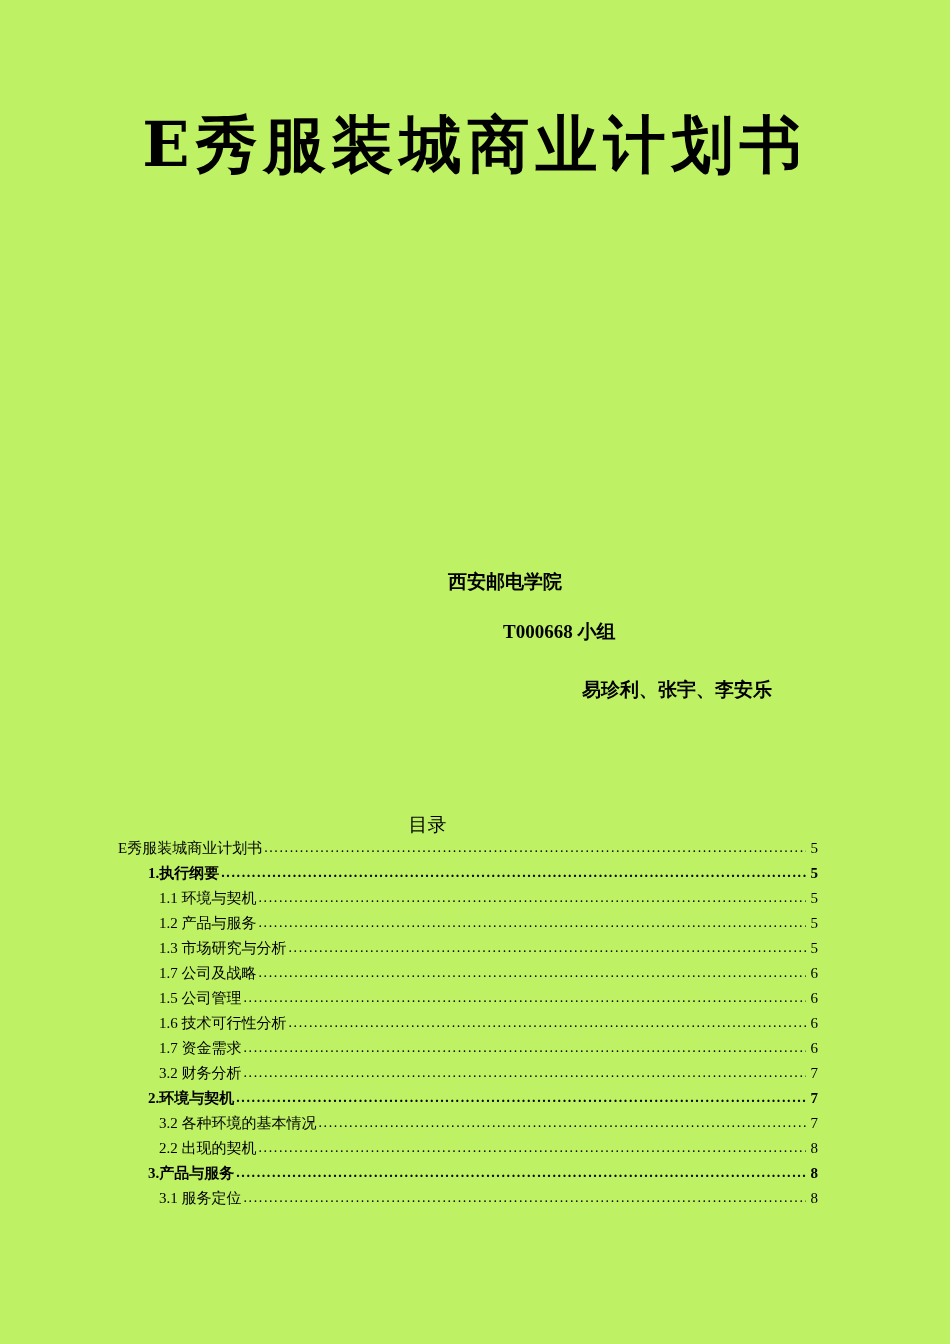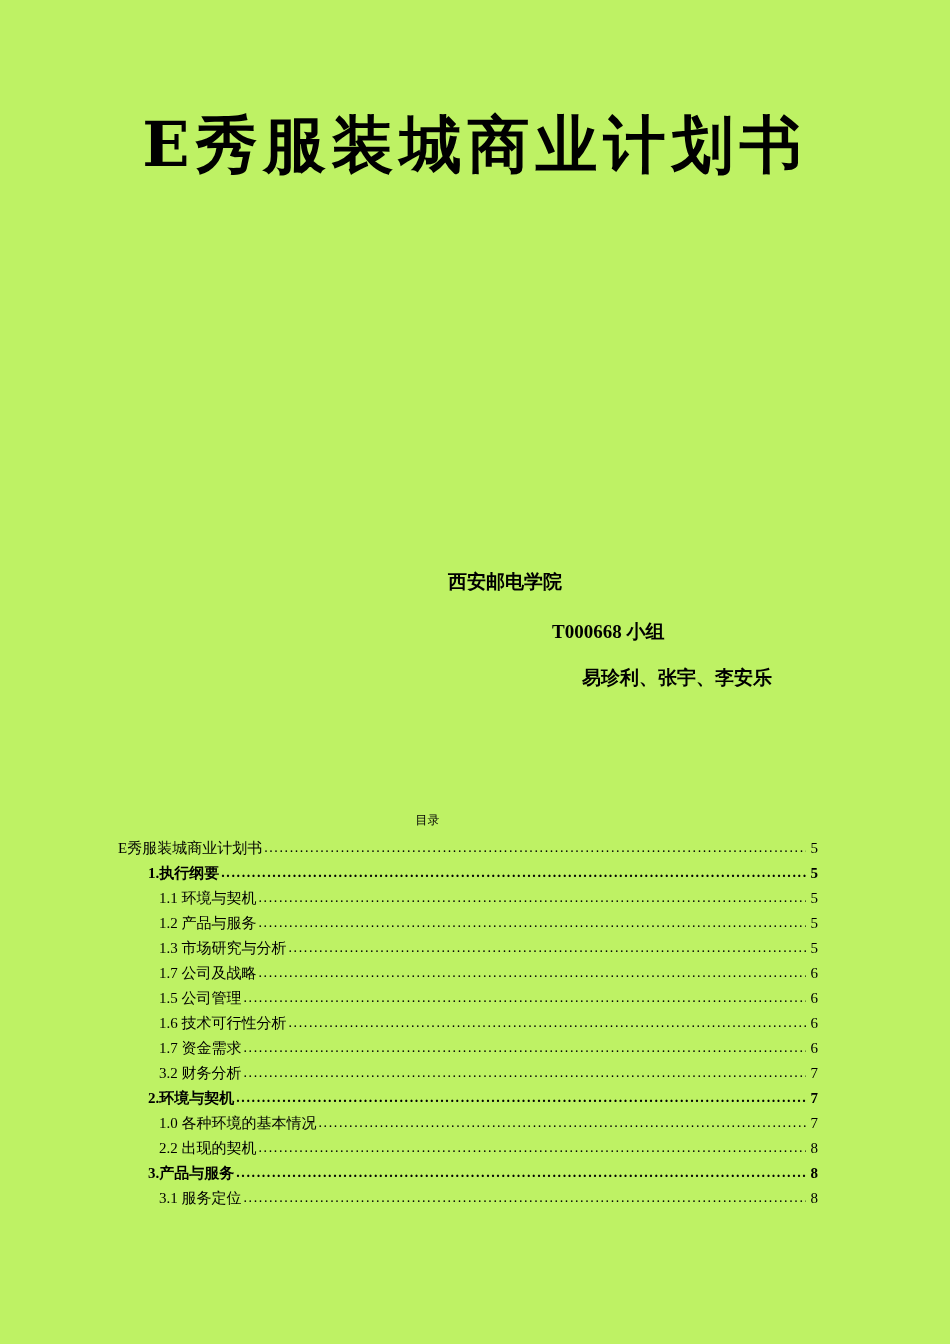--- a/index.html
+++ b/index.html
@@ -38,30 +38,30 @@
     font-weight: bold;
     font-size: 19px;
     line-height: 1.1;
   }
   .author-line {
     position: absolute;
     white-space: nowrap;
     margin-left: 20px;
   }
   .author-line.l1 { left: 428px; top: 0px; }
-  .author-line.l2 { left: 532px; top: 50px; }
-  .author-line.l3 { left: 562px; top: 96px; }
+  .author-line.l2 { left: 483px; top: 50px; }
+  .author-line.l3 { left: 562px; top: 108px; }
 
   .toc-heading {
     position: absolute;
     top: 812px;
     left: 0;
     width: 855px;
     text-align: center;
-    font-size: 12px;
+    font-size: 19px;
     font-family: "Liberation Serif", "DejaVu Serif", serif;
     color: #000;
   }
   .toc {
     position: absolute;
     top: 836px;
     left: 118px;
     width: 700px;
   }
   .toc-entry {
@@ -160,21 +160,21 @@
         <span class="label">3.2 财务分析</span>
         <span class="dots">........................................................................................................................................................................................................</span>
         <span class="page-no">7</span>
       </div>
       <div class="toc-entry lvl1">
         <span class="label">2.环境与契机</span>
         <span class="dots">........................................................................................................................................................................................................</span>
         <span class="page-no">7</span>
       </div>
       <div class="toc-entry lvl2">
-        <span class="label">1.0 各种环境的基本情况</span>
+        <span class="label">3.2 各种环境的基本情况</span>
         <span class="dots">........................................................................................................................................................................................................</span>
         <span class="page-no">7</span>
       </div>
       <div class="toc-entry lvl2">
         <span class="label">2.2 出现的契机</span>
         <span class="dots">........................................................................................................................................................................................................</span>
         <span class="page-no">8</span>
       </div>
       <div class="toc-entry lvl1">
         <span class="label">3.产品与服务</span>

